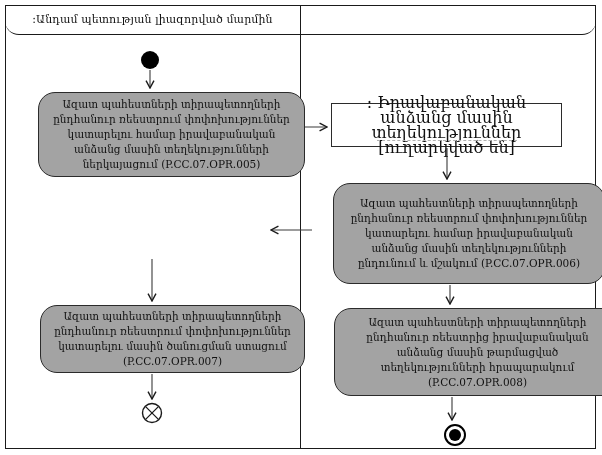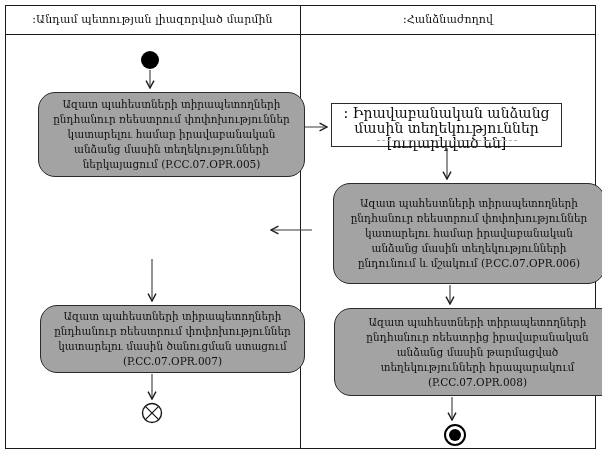--- a/index.html
+++ b/index.html
@@ -6,43 +6,43 @@
   .stage{
     position:relative;width:602px;height:455px;background:#ffffff;
     font-family:"DejaVu Serif","DejaVu Sans",serif;color:#111111;overflow:hidden;
   }
   .frame{
     position:absolute;left:5px;top:5px;width:591px;height:444px;
     border:1.5px solid #1a1a1a;box-sizing:border-box;
   }
   .header-row{
     position:absolute;left:5px;top:5px;width:591px;height:30px;
-    border-bottom:1.5px solid #1a1a1a;box-sizing:border-box;display:flex;
+    border-bottom:1.5px solid #1a1a1a;box-sizing:border-box;display:flex;border-radius:14px;
   }
   .header-cell{
     display:flex;align-items:center;justify-content:center;
     font-size:11px;letter-spacing:0.1px;
   }
   .header-cell.left{width:295px;}
   .header-cell.right{flex:1;}
   .lane-divider{
     position:absolute;left:300px;top:5px;height:444px;width:0;
     border-left:1.5px solid #1a1a1a;
   }
   .activity{
     position:absolute;box-sizing:border-box;border:1.5px solid #2b2b2b;
     border-radius:17px;background:#a3a3a3;display:flex;align-items:center;
     justify-content:center;text-align:center;font-size:10.5px;line-height:15px;
     padding:4px 9px;
     margin-left:20px;
   }
   .objnode{
     position:absolute;box-sizing:border-box;border:1.5px solid #2b2b2b;
-    background:#ffffff;display:flex;justify-content:center;
-    text-align:center;font-size:14px;line-height:15px;padding:2px 8px;
+    background:#ffffff;display:flex;align-items:center;justify-content:center;
+    text-align:center;font-size:16px;line-height:15px;padding:2px 8px;
   }
   .initial-node{
     position:absolute;left:141px;top:51px;width:18px;height:18px;
     border-radius:50%;background:#000000;
   }
   .final-node{
     position:absolute;left:444px;top:424px;width:22px;height:22px;
     border:2px solid #000000;border-radius:50%;box-sizing:border-box;
     display:flex;align-items:center;justify-content:center;background:#ffffff;
   }
@@ -56,21 +56,20 @@
 </style>
 </head>
 <body>
 
 <div class="stage">
 
   <div class="frame"></div>
 
   <div class="header-row">
     <div class="header-cell left">:Անդամ պետության լիազորված մարմին</div>
-    <div class="header-cell right">:Հանձնաժողով</div>
   </div>
 
   <div class="lane-divider"></div>
 
   <svg class="edges" viewBox="0 0 602 455" xmlns="http://www.w3.org/2000/svg">
     <defs>
       <marker id="arr" viewBox="0 0 10 10" refX="8.5" refY="5" markerWidth="9" markerHeight="9" orient="auto">
         <path d="M1,1 L8.5,5 L1,9" fill="none" stroke="#1a1a1a" stroke-width="1.4"></path>
       </marker>
     </defs>

